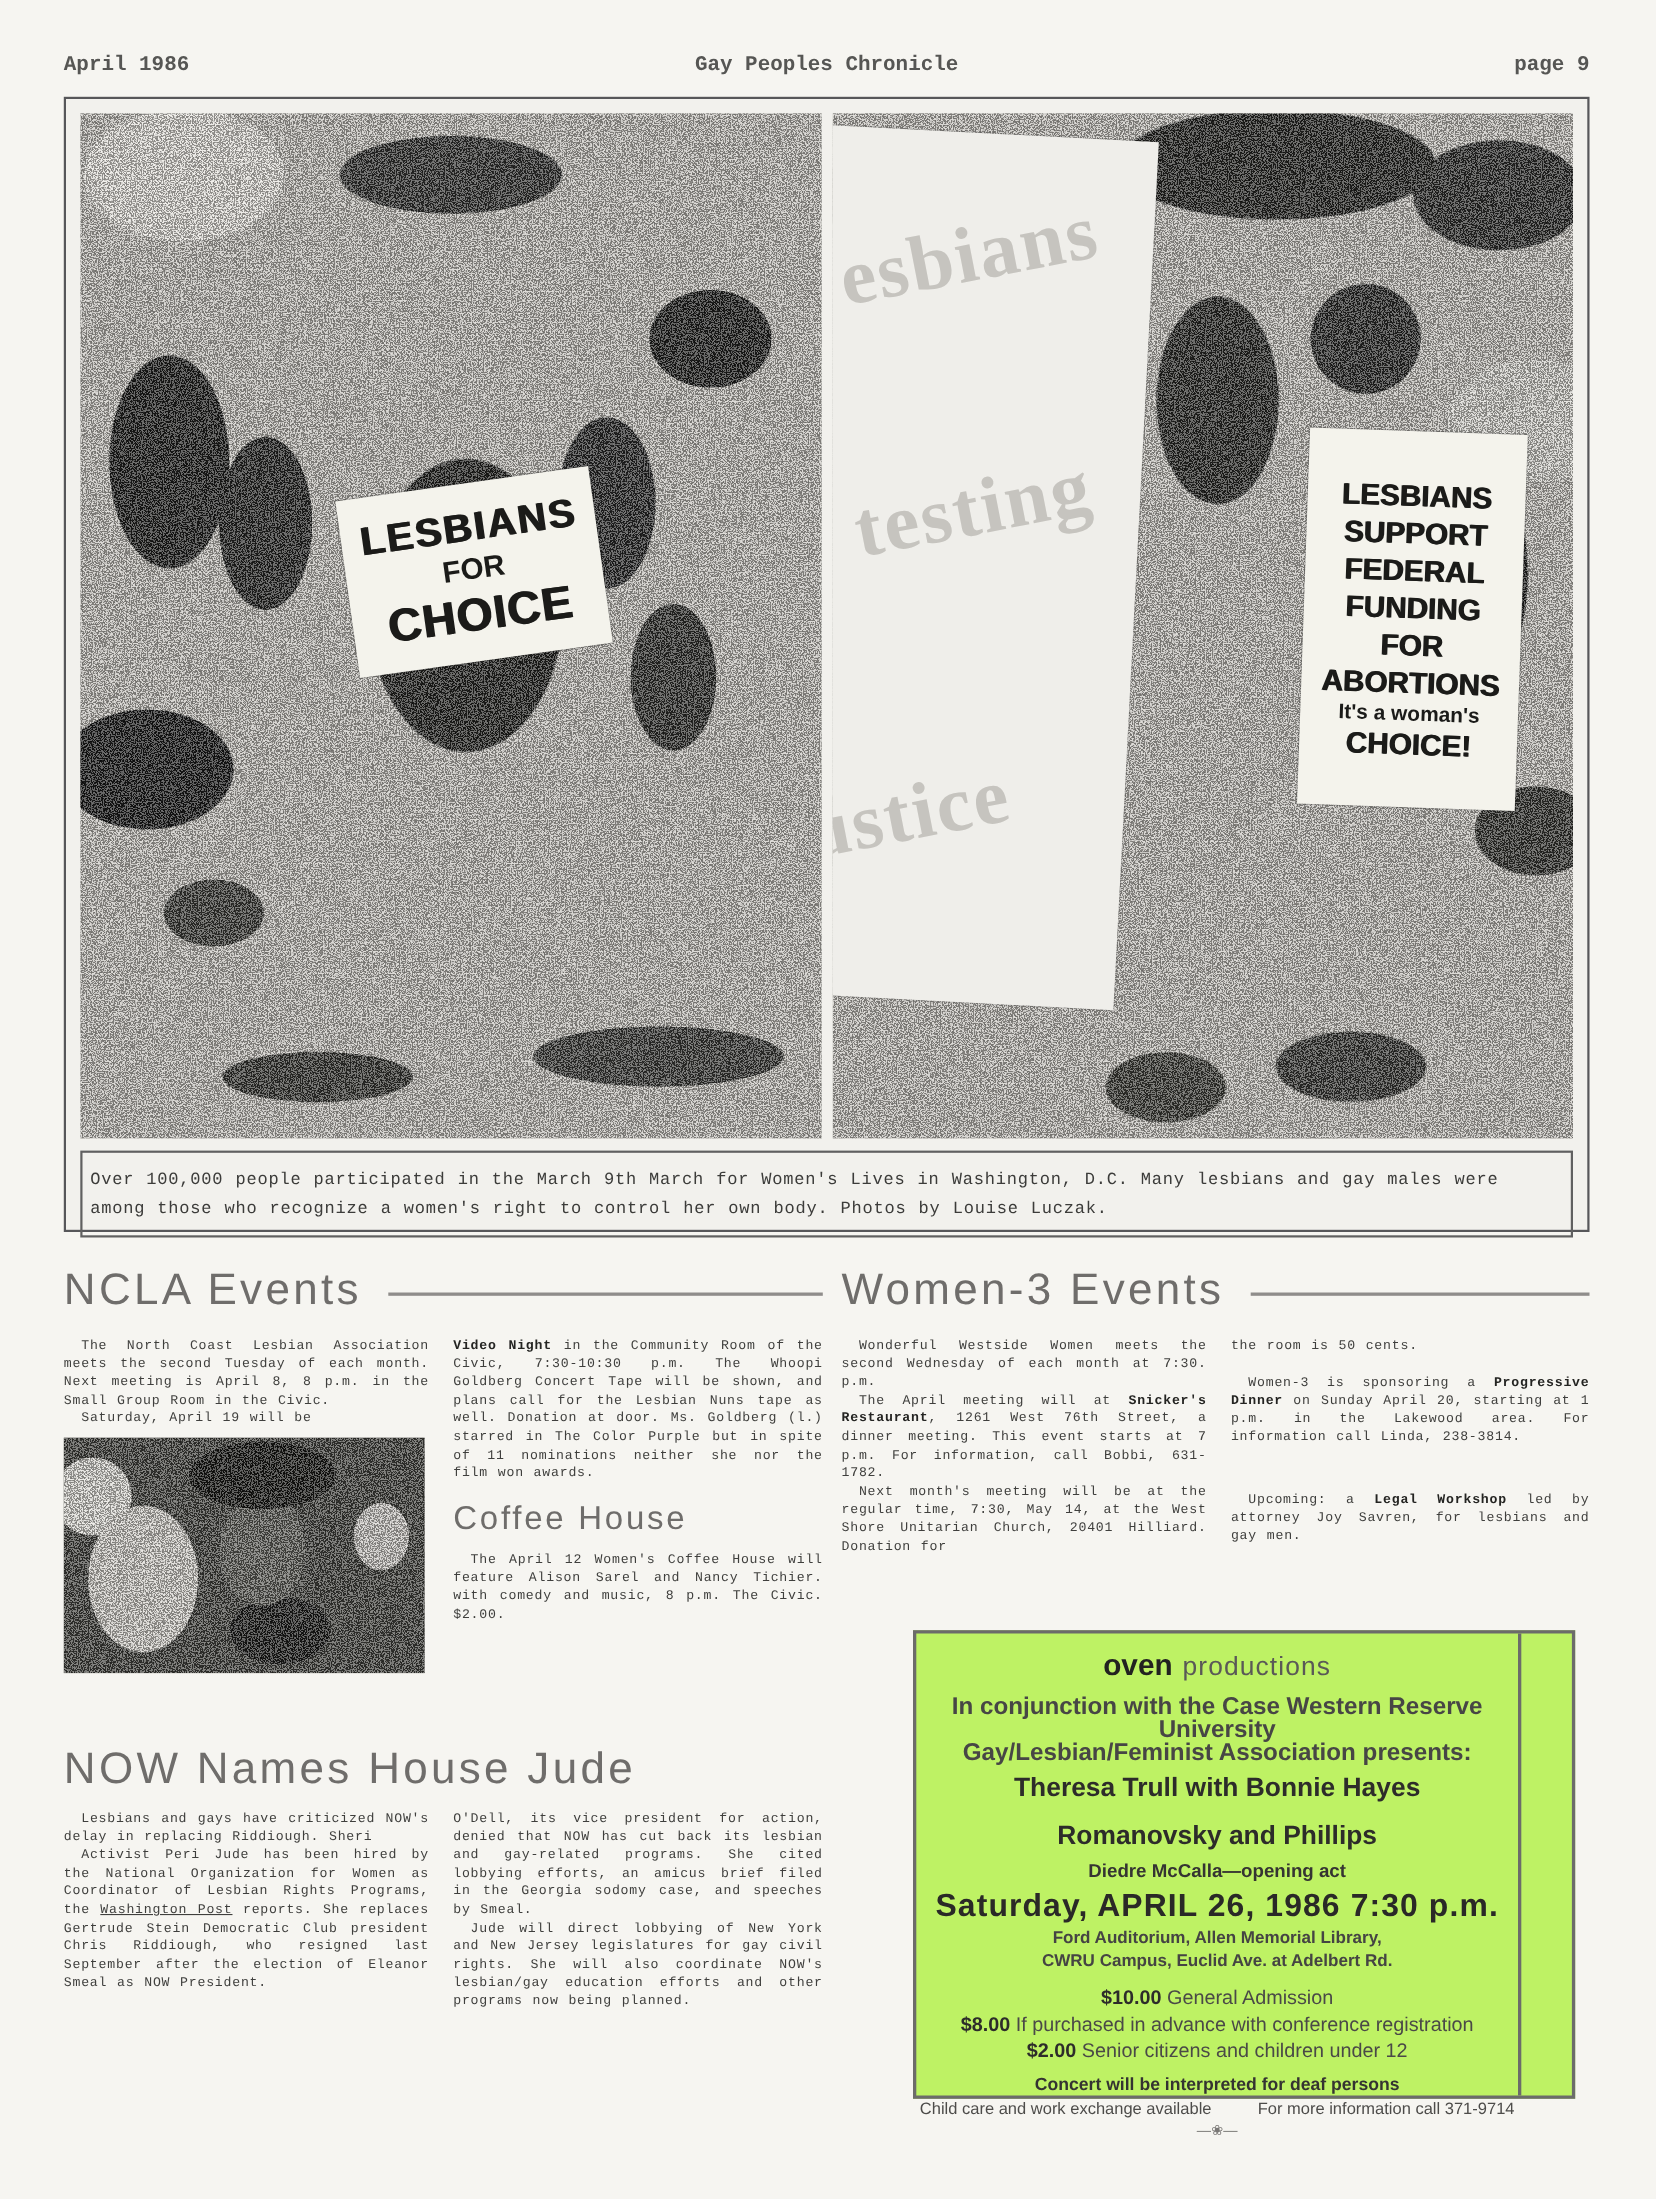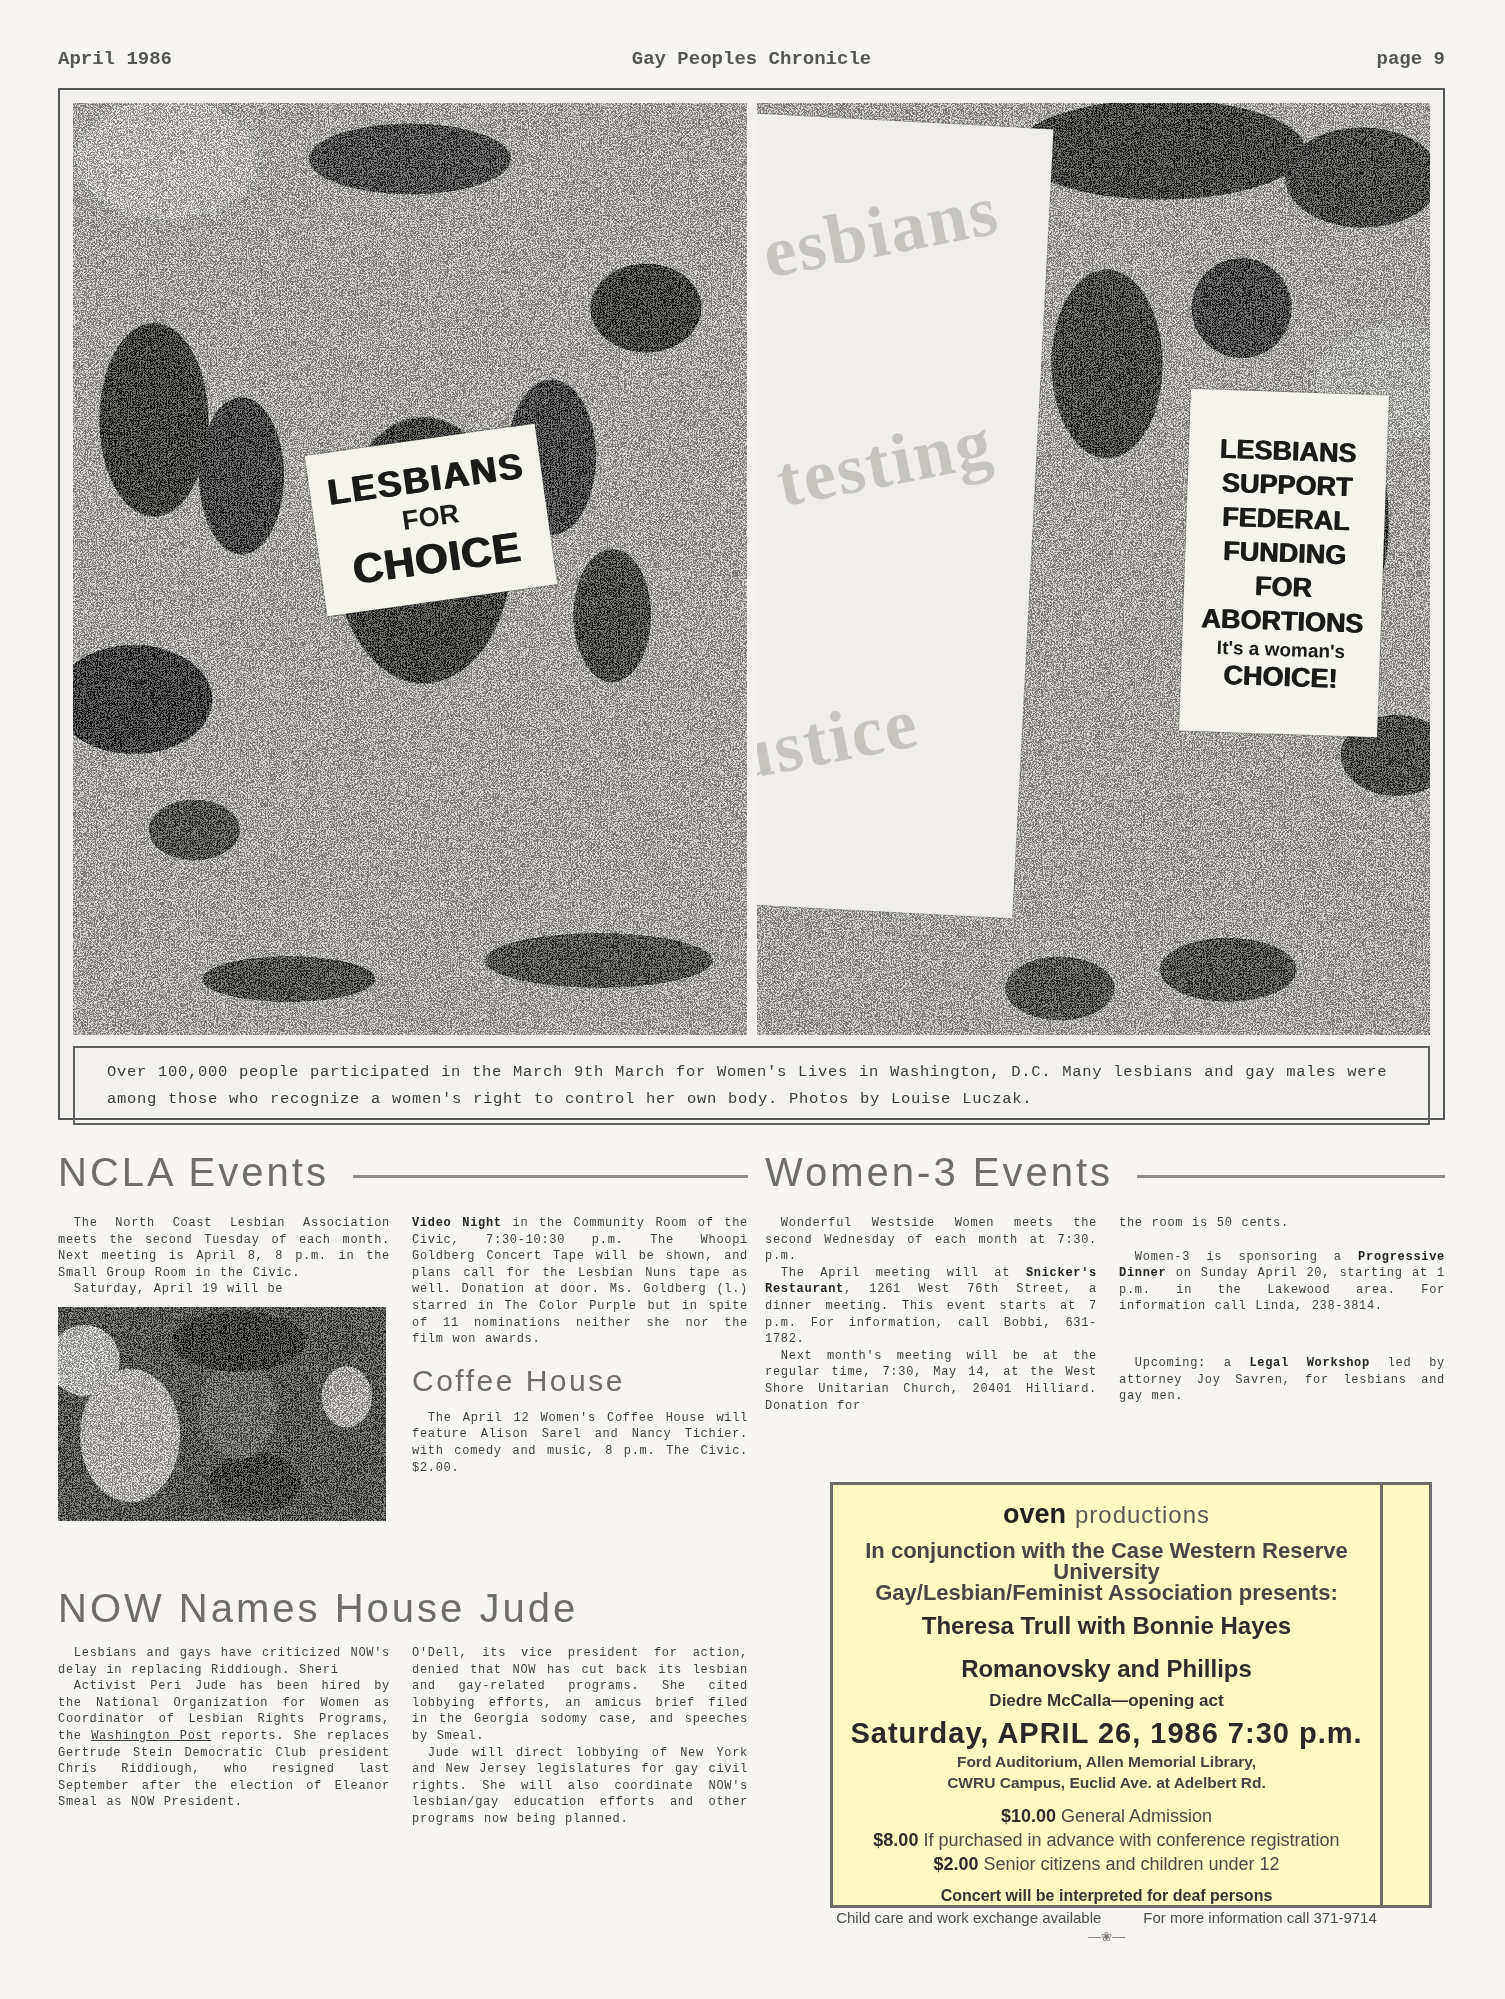--- a/index.html
+++ b/index.html
@@ -100,41 +100,41 @@
   }
   .banner span {
     position:absolute; font-size:72px; font-weight:800; color:#c6c4bf;
     transform:rotate(-14deg); letter-spacing:2px; font-family:"Liberation Serif", serif;
   }
   .banner .b1 { left:14px; top:70px; }
   .banner .b2 { left:40px; top:300px; }
   .banner .b3 { left:10px; top:580px; }
 
   .capbox {
-    margin-top:11px; border:2px solid #606060; padding:11px 18px 10px 32px;
+    margin-top:11px; border:2px solid #606060; padding:11px 18px 10px 7px;
     font-size:15.5px; line-height:27px; text-align:left; color:#3c3c3a;
   }
 
   
   .sect { position:absolute; }
   .hrow { display:flex; align-items:center; }
   .h1 {
     font-size:40px; font-weight:400; color:#6f6d6b; letter-spacing:3px;
     white-space:nowrap;
   }
   .hrule { flex:1; height:3px; background:#8f8d8b; margin-left:24px; margin-top:8px; }
   .h2 { font-size:30px; font-weight:400; color:#6f6d6b; letter-spacing:2.5px; }
   .cols { display:flex; gap:22px; margin-top:20px; }
   .col { width:332px; }
   .wphoto { position:relative; width:328px; height:214px; margin-top:9px; overflow:hidden; background:#3a3a36; }
 
   
   .adbox {
     position:absolute; left:830px; top:1482px; width:602px; height:426px;
-    border:3px solid #6c6c6a; background:#fef9c3;
+    border:3px solid #6c6c6a; background:#bef264;
   }
   .adinner {
     position:absolute; left:0; top:0; bottom:0; right:46px;
     border-right:3px solid #6c6c6a;
     display:flex; flex-direction:column; align-items:center;
     padding-top:14px; text-align:center; color:#434240;
   }
   .adlogo { display:flex; align-items:baseline; gap:9px; margin-bottom:10px; }
   .adlogo .ov { font-size:27px; font-weight:900; letter-spacing:0; color:#222220; }
   .adlogo .pr { font-size:24px; font-weight:400; color:#5a5957; letter-spacing:1px; }

